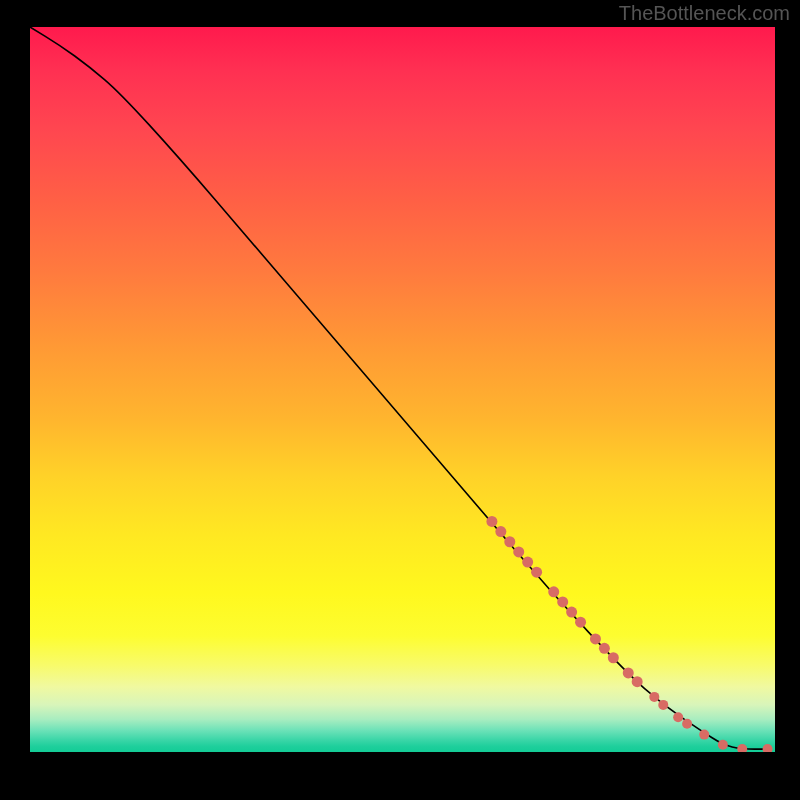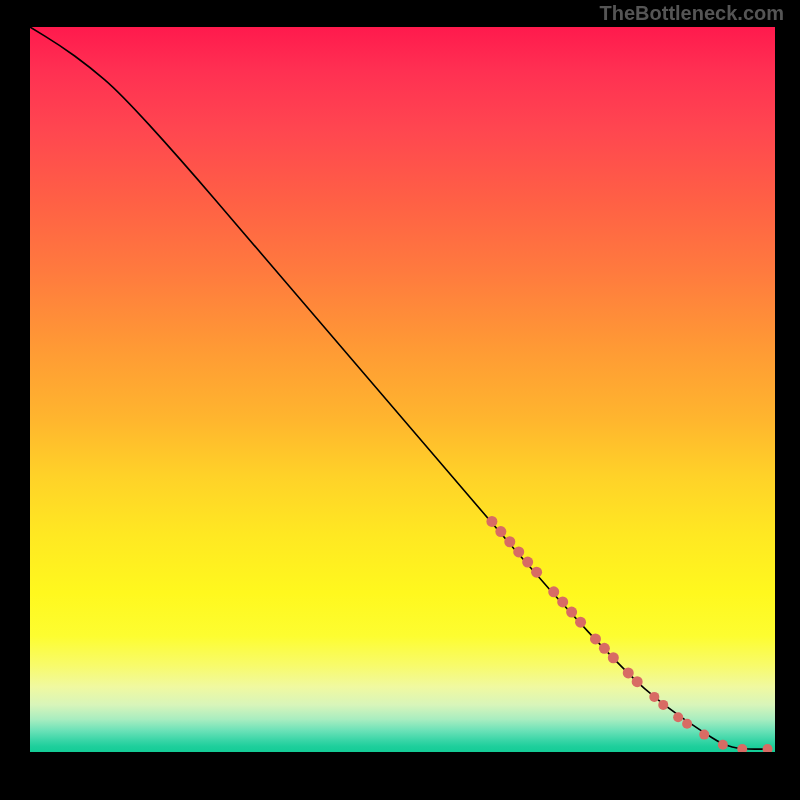--- a/index.html
+++ b/index.html
@@ -6,24 +6,24 @@
   body {
     width: 800px;
     height: 800px;
     background: #000;
     position: relative;
     font-family: Arial, Helvetica, sans-serif;
   }
   .watermark {
     position: absolute;
     top: 2px;
-    right: 16px;
+    right: 10px;
     color: #555;
     font-size: 20px;
-    font-weight: 700;
+    font-weight: 400;
     z-index: 10;
   }
   .plot-area {
     position: absolute;
     left: 30px;
     top: 27px;
     width: 745px;
     height: 725px;
     overflow: hidden;
   }

